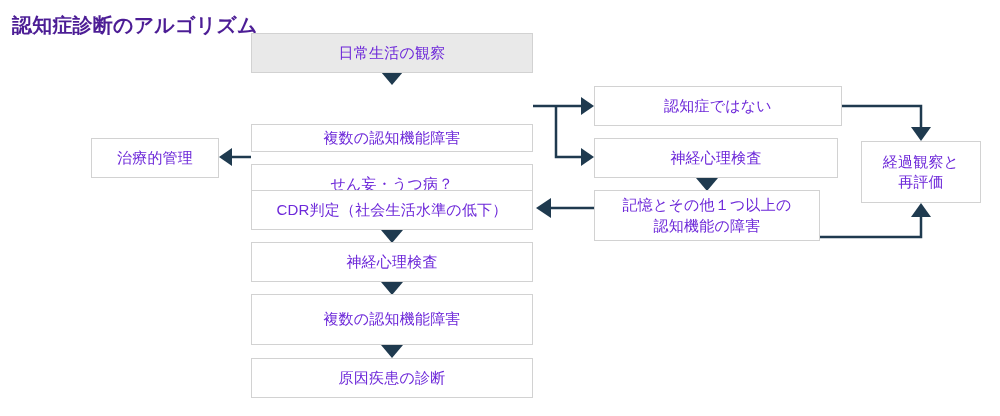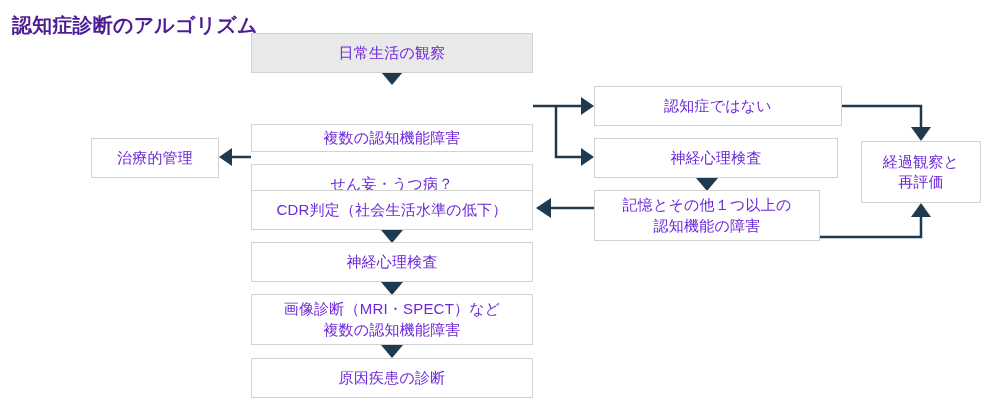--- a/index.html
+++ b/index.html
@@ -139,21 +139,20 @@
 
   <div class="node" style="left:251px; top:190px; width:282px; height:40px;">
     <span class="label">CDR判定（社会生活水準の低下）</span>
   </div>
 
   <div class="node" style="left:251px; top:242px; width:282px; height:40px;">
     <span class="label">神経心理検査</span>
   </div>
 
   <div class="node" style="left:251px; top:294px; width:282px; height:51px; flex-direction:column; justify-content:center;">
-    <span class="label">画像診断（MRI・SPECT）など</span>
     <span class="label">複数の認知機能障害</span>
   </div>
 
   <div class="node" style="left:251px; top:358px; width:282px; height:40px;">
     <span class="label">原因疾患の診断</span>
   </div>
 
   <div class="node" style="left:91px; top:138px; width:128px; height:40px;">
     <span class="label">治療的管理</span>
   </div>

